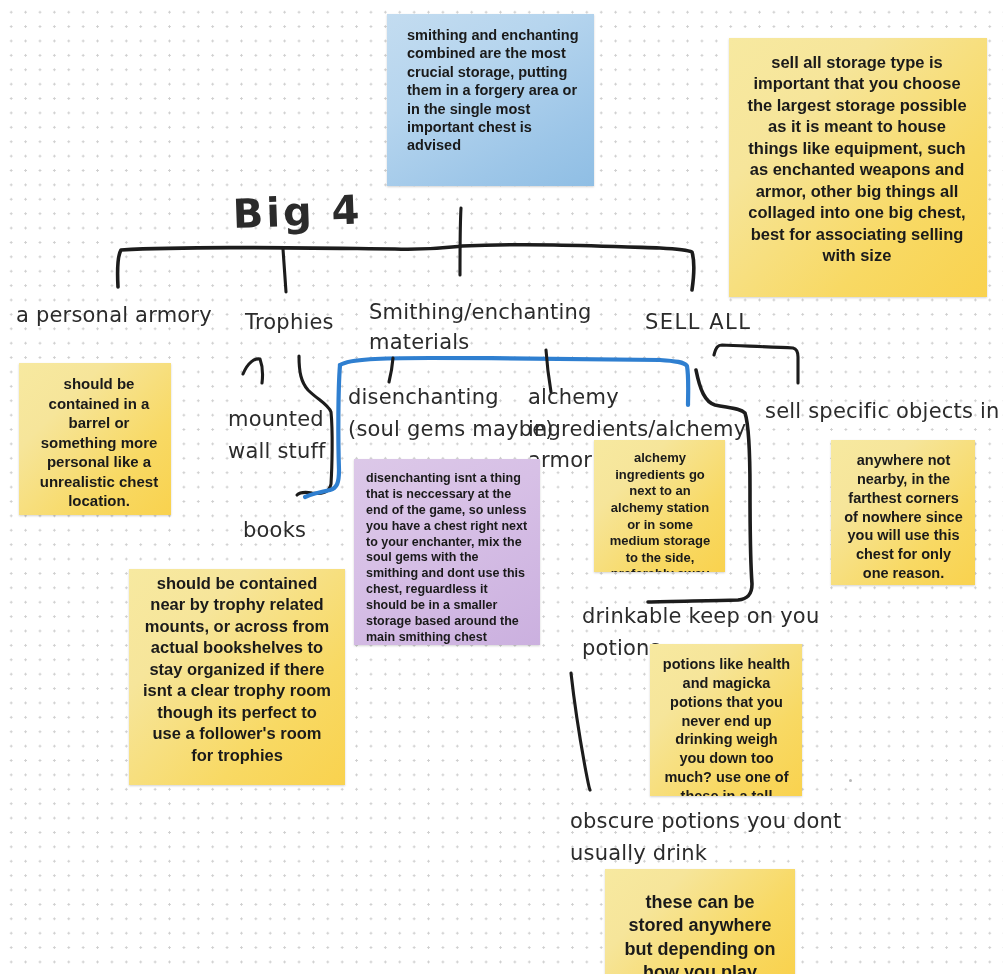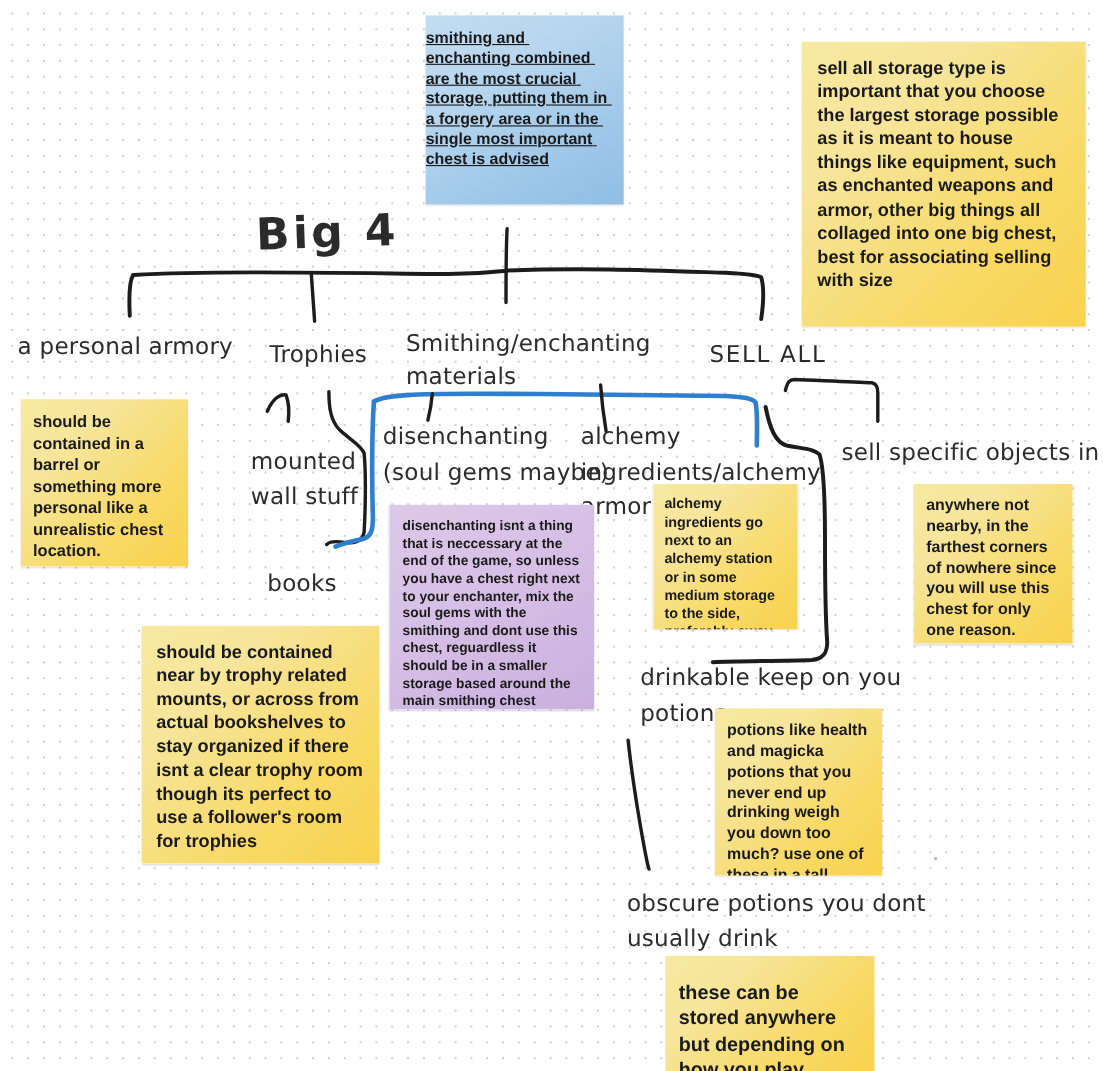--- a/index.html
+++ b/index.html
@@ -24,20 +24,21 @@
     box-sizing: border-box;
     font-family: "Liberation Sans", sans-serif;
     font-weight: bold;
     color: #1a1a1a;
     white-space: pre-wrap;
     overflow: hidden;
     box-shadow: 0 1px 2px rgba(0,0,0,0.18);
   }
   .note-yellow {
     background: linear-gradient(135deg, #f7e9a0 0%, #f6e59a 28%, #f8d964 70%, #f9d24e 100%);
+    text-align: center;
   }
   .note-blue {
     background: linear-gradient(150deg, #c3dcf0 0%, #b6d5ee 35%, #9dc6e8 75%, #8fbee4 100%);
   }
   .note-purple {
     background: linear-gradient(150deg, #dcc8e8 0%, #d7c0e6 40%, #cbb0df 100%);
   }
   
   .hand {
     position: absolute;
@@ -139,33 +140,33 @@
 armor</div>
 
   <div class="hand" style="left:765px; top:399px; font-size:21px;">sell specific objects in bulk</div>
 
   <div class="hand" style="left:582px; top:601px; font-size:21px; line-height:1.5;">drinkable keep on you
 potions</div>
 
   <div class="hand" style="left:570px; top:806px; font-size:21px; line-height:1.5;">obscure potions you dont
 usually drink</div>
 
-  <div class="note note-blue" style="left:387px; top:14px; width:180px; height:172px; padding:12px 12px 8px 0; font-size:14.5px; line-height:1.27;text-decoration:underline;">smithing and enchanting combined are the most crucial storage, putting them in a forgery area or in the single most important chest is advised</div>
+  <div class="note note-blue" style="left:387px; top:14px; width:207px; height:172px; padding:12px 12px 8px 20px; font-size:14.5px; line-height:1.27;">smithing and enchanting combined are the most crucial storage, putting them in a forgery area or in the single most important chest is advised</div>
 
   <div class="note note-yellow" style="left:729px; top:38px; width:258px; height:259px; padding:14px 16px 10px 14px; font-size:16.5px; line-height:1.3;">sell all storage type is important that you choose the largest storage possible as it is meant to house things like equipment, such as enchanted weapons and armor, other big things all collaged into one big chest, best for associating selling with size</div>
 
   <div class="note note-yellow" style="left:19px; top:363px; width:152px; height:152px; padding:11px 3px 8px 11px; font-size:15px; line-height:1.3;">should be contained in a barrel or something more personal like a unrealistic chest location.</div>
 
   <div class="note note-purple" style="left:354px; top:459px; width:186px; height:186px; padding:12px 12px 8px 12px; font-size:12.5px; line-height:1.27;">disenchanting isnt a thing that is neccessary at the end of the game, so unless you have a chest right next to your enchanter, mix the soul gems with the smithing and dont use this chest, reguardless it should be in a smaller storage based around the main smithing chest</div>
 
   <div class="note note-yellow" style="left:594px; top:440px; width:131px; height:132px; padding:10px 9px 7px 10px; font-size:13px; line-height:1.28;">alchemy ingredients go next to an alchemy station or in some medium storage to the side, preferably away from the trophy stuff</div>
 
   <div class="note note-yellow" style="left:831px; top:440px; width:144px; height:145px; padding:11px 10px 8px 11px; font-size:14.5px; line-height:1.3;">anywhere not nearby, in the farthest corners of nowhere since you will use this chest for only one reason.</div>
 
-  <div class="note note-yellow" style="left:129px; top:569px; width:216px; height:216px; padding:14px 13px 9px 13px; font-size:16.5px; line-height:1.3;">should be contained near by trophy related mounts, or across from actual bookshelves to stay organized if there isnt a clear trophy room though its perfect to use a follower's room for trophies</div>
+  <div class="note note-yellow" style="left:129px; top:569px; width:216px; height:216px; padding:4px 13px 9px 13px; font-size:16.5px; line-height:1.3;">should be contained near by trophy related mounts, or across from actual bookshelves to stay organized if there isnt a clear trophy room though its perfect to use a follower's room for trophies</div>
 
   <div class="note note-yellow" style="left:650px; top:644px; width:152px; height:152px; padding:11px 10px 8px 11px; font-size:14.5px; line-height:1.3;">potions like health and magicka potions that you never end up drinking weigh you down too much? use one of these in a tall pantry shaped storage</div>
 
   <div class="note note-yellow" style="left:605px; top:869px; width:190px; height:105px; padding:22px 12px 8px 12px; font-size:18px; line-height:1.3;">these can be stored anywhere but depending on how you play</div>
 
   <div class="dot-mark" style="left:849px; top:779px;"></div>
 
 </div>
 
 </body></html>

